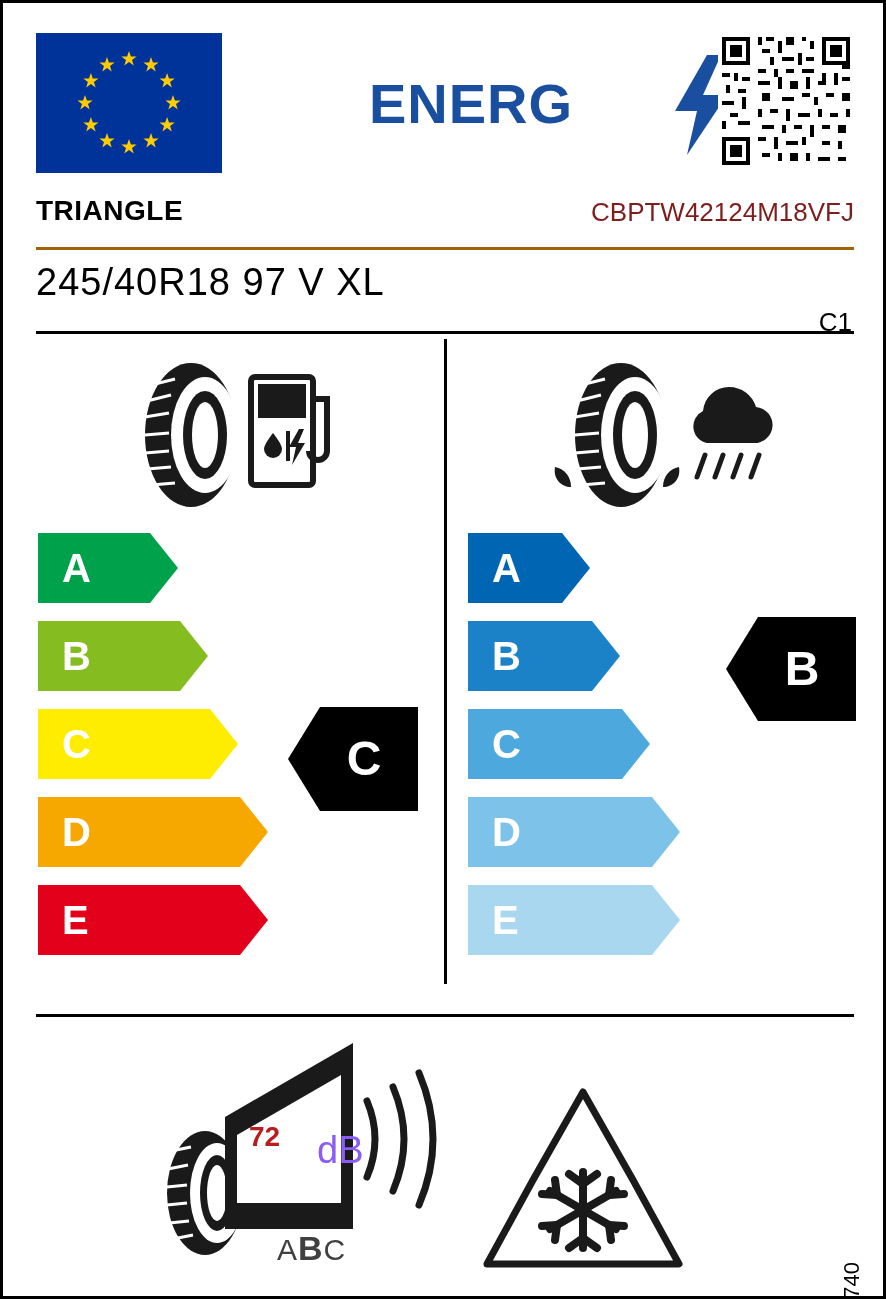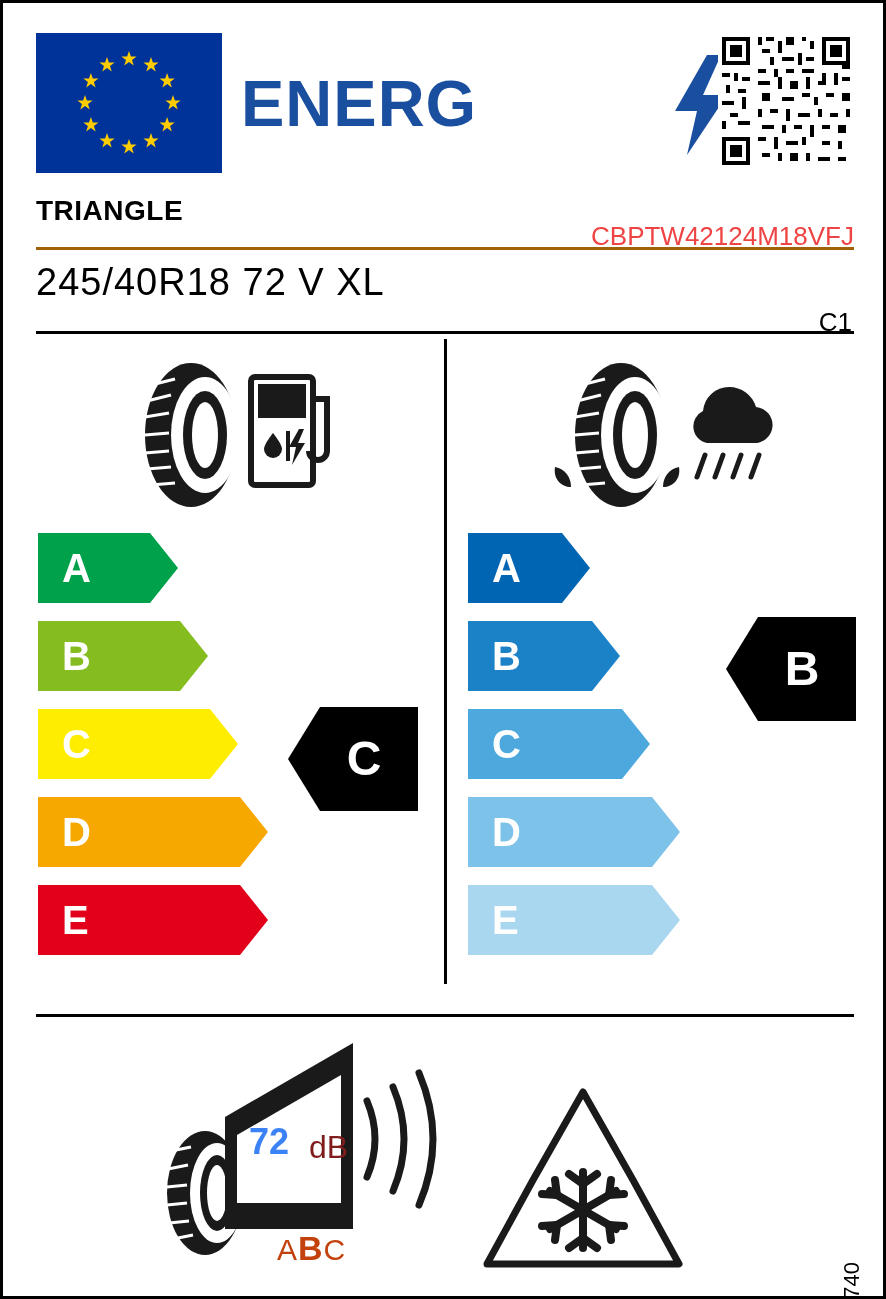--- a/index.html
+++ b/index.html
@@ -38,25 +38,26 @@
     background: #003399;
   }
   .eu-flag svg { display: block; }
   .energy-word {
     position: absolute;
     left: 205px;
     top: 26px;
     width: 460px;
     height: 90px;
     color: #1a4fa0;
-    font-size: 65px;
+    font-size: 56px;
     font-weight: bold;
     letter-spacing: 1px;
     line-height: 90px;
     font-family: "Liberation Sans", sans-serif;
+    text-align: center;
   }
   .energy-bolt {
     position: absolute;
     left: 637px;
     top: 22px;
     width: 56px;
     height: 100px;
   }
   .qr {
     position: absolute;
@@ -83,22 +84,21 @@
     font-size: 28px;
     font-weight: bold;
     letter-spacing: 0.5px;
     color: #000;
   }
   .code {
     position: absolute;
     right: 0;
     top: 2px;
     font-size: 26px;
-    color: #ef4444;
-    margin-top: 24px;
+    color: #7f1d1d;
   }
 
   
   .size-row {
     position: absolute;
     left: 33px;
     top: 258px;
     width: 818px;
     height: 70px;
     border-bottom: 3px solid #000;
@@ -208,37 +208,37 @@
     position: absolute;
     left: 150px;
     top: 1040px;
     width: 330px;
     height: 230px;
   }
   .noise-db {
     position: absolute;
     left: 96px;
     top: 78px;
-    font-size: 36px;
+    font-size: 28px;
     font-weight: bold;
-    color: #3b82f6;
+    color: #b91c1c;
   }
   .noise-unit {
     position: absolute;
-    left: 156px;
+    left: 164px;
     top: 86px;
-    font-size: 32px;
-    color: #7f1d1d;
+    font-size: 38px;
+    color: #8b5cf6;
   }
   .noise-classes {
     position: absolute;
     left: 124px;
     top: 186px;
     font-size: 30px;
-    color: #c2410c;
+    color: #404040;
     letter-spacing: 1px;
   }
   .noise-classes b { font-size: 34px; font-weight: bold; }
 
   .snow {
     position: absolute;
     left: 480px;
     top: 1085px;
     width: 200px;
     height: 180px;
@@ -404,21 +404,21 @@
       </svg>
     </div>
   </div>
 
   <div class="brand-row">
     <div class="brand">TRIANGLE</div>
     <div class="code">CBPTW42124M18VFJ</div>
   </div>
 
   <div class="size-row">
-    <div class="size">245/40R18 72 V XL</div>
+    <div class="size">245/40R18 97 V XL</div>
     <div class="tyre-class">C1</div>
   </div>
 
   <div class="mid-divider"></div>
   <div class="lower-divider"></div>
 
   <div class="pict-fuel">
     <svg width="210" height="160" viewBox="0 0 210 160">
 
       <g>

